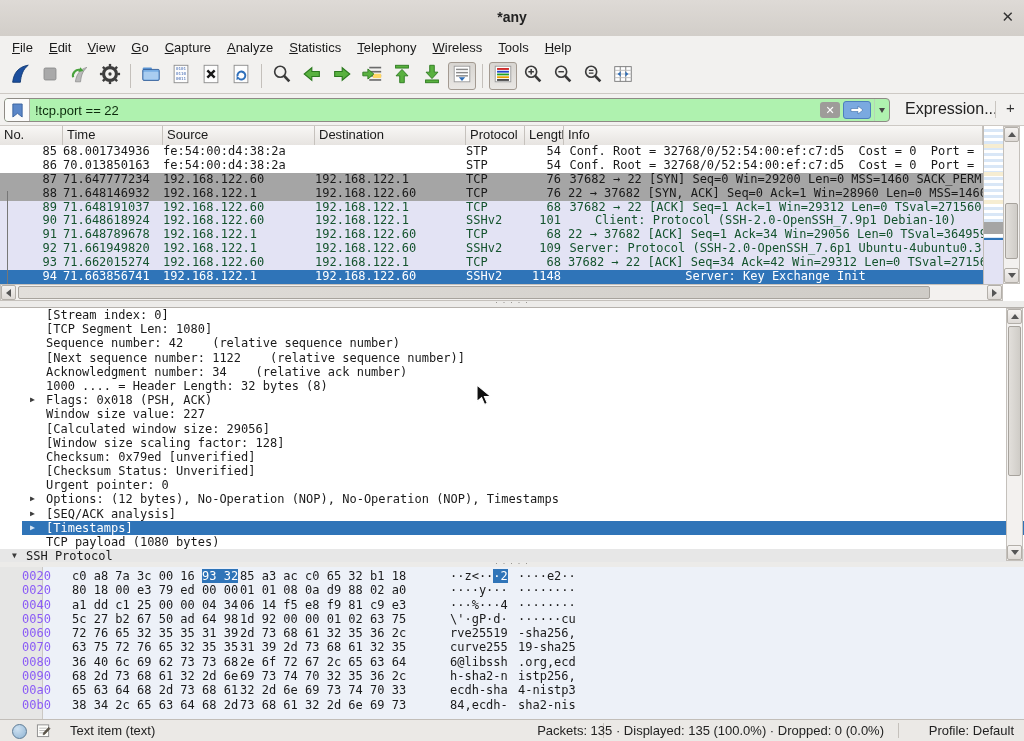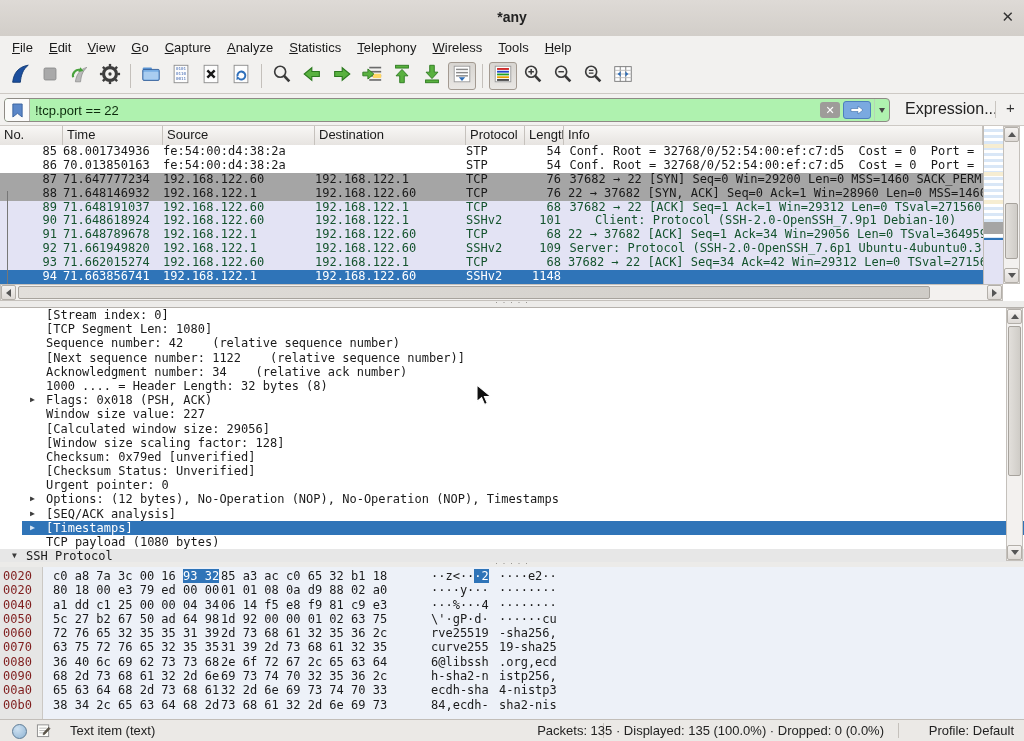--- a/index.html
+++ b/index.html
@@ -87,21 +87,21 @@
   .det-sel .det-arrow{color:#d7e6f5;}
   .det-band{background:#e7e7e7;}
   #det-vscroll{position:absolute;left:1006px;top:308px;width:17px;height:253px;}
   
   #hexpane{position:absolute;left:0;top:567px;width:1024px;height:152px;background:#edf1f8;
     border-bottom:1px solid #b5b1ac;overflow:hidden;
     font-family:"DejaVu Sans Mono","Liberation Mono",monospace;font-size:12px;}
   #hex-offcol{position:absolute;left:0;top:0;width:42px;height:100%;background:#e6e6e5;border-right:1px solid #cbc8c4;}
   #hex-rows{position:absolute;left:0;top:2px;width:100%;}
   .hex-row{height:14.3px;line-height:14.3px;white-space:pre;}
-  .hx-off{display:inline-block;width:36px;padding-left:3px;color:#7f1d1d;}
+  .hx-off{display:inline-block;width:36px;padding-left:22px;color:#8b5cf6;}
   .hx-h1{display:inline-block;margin-left:14px;width:168px;}
   .hx-h2{display:inline-block;width:168px;}
   .hx-a1{display:inline-block;margin-left:42px;width:62px;}
   .hx-a2{display:inline-block;margin-left:6px;}
   .hl{background:#2f74b8;color:#fff;}
   
   #statusbar{position:absolute;left:0;top:719px;width:1024px;height:22px;background:#ebe9e6;
     border-top:1px solid #c2beb9;font-size:13px;}
   #expert-btn{position:absolute;left:12px;top:4px;width:13px;height:13px;border-radius:50%;
     background:radial-gradient(circle at 35% 30%,#cfe2f2,#8fb3d2);border:1.5px solid #5d7b96;box-sizing:content-box;}
@@ -339,21 +339,21 @@
     <div id="pl-rows">
         <div class="pl-row row-plain"><span class="c-no">85</span><span class="c-time">68.001734936</span><span class="c-src">fe:54:00:d4:38:2a</span><span class="c-dst"></span><span class="c-proto">STP</span><span class="c-len">54</span><span class="c-info">Conf. Root = 32768/0/52:54:00:ef:c7:d5  Cost = 0  Port = </span></div>
         <div class="pl-row row-plain"><span class="c-no">86</span><span class="c-time">70.013850163</span><span class="c-src">fe:54:00:d4:38:2a</span><span class="c-dst"></span><span class="c-proto">STP</span><span class="c-len">54</span><span class="c-info">Conf. Root = 32768/0/52:54:00:ef:c7:d5  Cost = 0  Port = </span></div>
         <div class="pl-row row-gray"><span class="c-no">87</span><span class="c-time">71.647777234</span><span class="c-src">192.168.122.60</span><span class="c-dst">192.168.122.1</span><span class="c-proto">TCP</span><span class="c-len">76</span><span class="c-info">37682 → 22 [SYN] Seq=0 Win=29200 Len=0 MSS=1460 SACK_PERM</span></div>
         <div class="pl-row row-gray"><span class="c-no">88</span><span class="c-time">71.648146932</span><span class="c-src">192.168.122.1</span><span class="c-dst">192.168.122.60</span><span class="c-proto">TCP</span><span class="c-len">76</span><span class="c-info">22 → 37682 [SYN, ACK] Seq=0 Ack=1 Win=28960 Len=0 MSS=1460</span></div>
         <div class="pl-row row-lav"><span class="c-no">89</span><span class="c-time">71.648191037</span><span class="c-src">192.168.122.60</span><span class="c-dst">192.168.122.1</span><span class="c-proto">TCP</span><span class="c-len">68</span><span class="c-info">37682 → 22 [ACK] Seq=1 Ack=1 Win=29312 Len=0 TSval=271560</span></div>
         <div class="pl-row row-lav"><span class="c-no">90</span><span class="c-time">71.648618924</span><span class="c-src">192.168.122.60</span><span class="c-dst">192.168.122.1</span><span class="c-proto">SSHv2</span><span class="c-len">101</span><span class="c-info">Client: Protocol (SSH-2.0-OpenSSH_7.9p1 Debian-10)</span></div>
         <div class="pl-row row-lav"><span class="c-no">91</span><span class="c-time">71.648789678</span><span class="c-src">192.168.122.1</span><span class="c-dst">192.168.122.60</span><span class="c-proto">TCP</span><span class="c-len">68</span><span class="c-info">22 → 37682 [ACK] Seq=1 Ack=34 Win=29056 Len=0 TSval=364959</span></div>
         <div class="pl-row row-lav"><span class="c-no">92</span><span class="c-time">71.661949820</span><span class="c-src">192.168.122.1</span><span class="c-dst">192.168.122.60</span><span class="c-proto">SSHv2</span><span class="c-len">109</span><span class="c-info">Server: Protocol (SSH-2.0-OpenSSH_7.6p1 Ubuntu-4ubuntu0.3</span></div>
         <div class="pl-row row-lav"><span class="c-no">93</span><span class="c-time">71.662015274</span><span class="c-src">192.168.122.60</span><span class="c-dst">192.168.122.1</span><span class="c-proto">TCP</span><span class="c-len">68</span><span class="c-info">37682 → 22 [ACK] Seq=34 Ack=42 Win=29312 Len=0 TSval=271560</span></div>
-        <div class="pl-row row-sel"><span class="c-no">94</span><span class="c-time">71.663856741</span><span class="c-src">192.168.122.1</span><span class="c-dst">192.168.122.60</span><span class="c-proto">SSHv2</span><span class="c-len">1148</span></div>
+        <div class="pl-row row-sel"><span class="c-no">94</span><span class="c-time">71.663856741</span><span class="c-src">192.168.122.1</span><span class="c-dst">192.168.122.60</span><span class="c-proto">SSHv2</span><span class="c-len">1148</span><span class="c-info">Server: Key Exchange Init</span></div>
         <div id="conv-line"></div>
       </div>
     <div id="pl-minimap">
       <div class="mm-band" style="top:18px;height:4px;background:#f6edd2;"></div>
       <div class="mm-band" style="top:46px;height:4px;background:#f6edd2;"></div>
       <div class="mm-band" style="top:74px;height:4px;background:#f6edd2;"></div>
       <div class="mm-band" style="top:96px;height:12px;background:#a5a5a5;"></div>
       <div class="mm-band" style="top:112px;height:46px;background:#e3e3f4;border-top:2px solid #2f74b8;box-sizing:border-box;"></div>
     </div>
     <div id="pl-vscroll" class="scrollbar">

